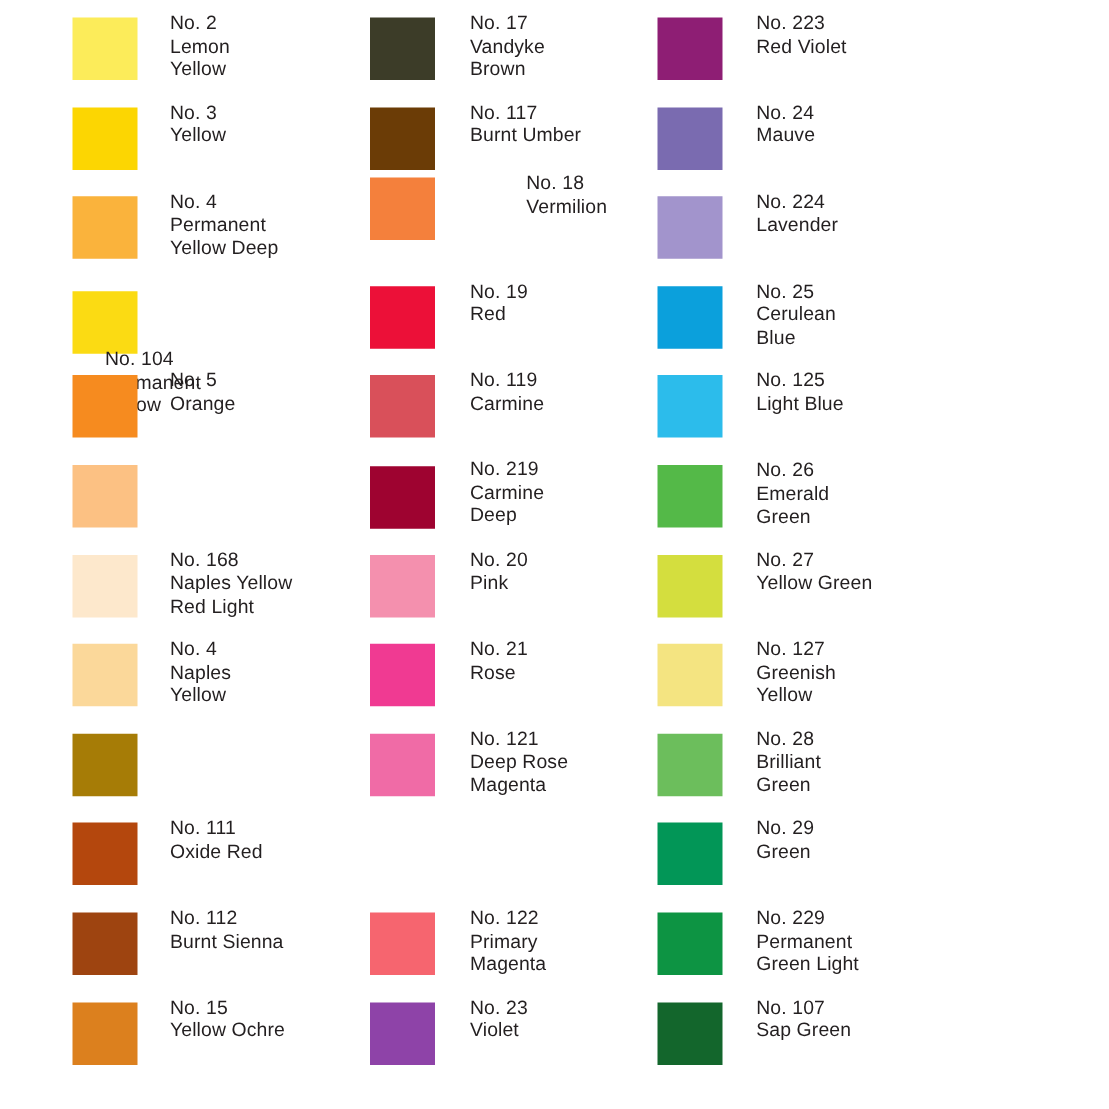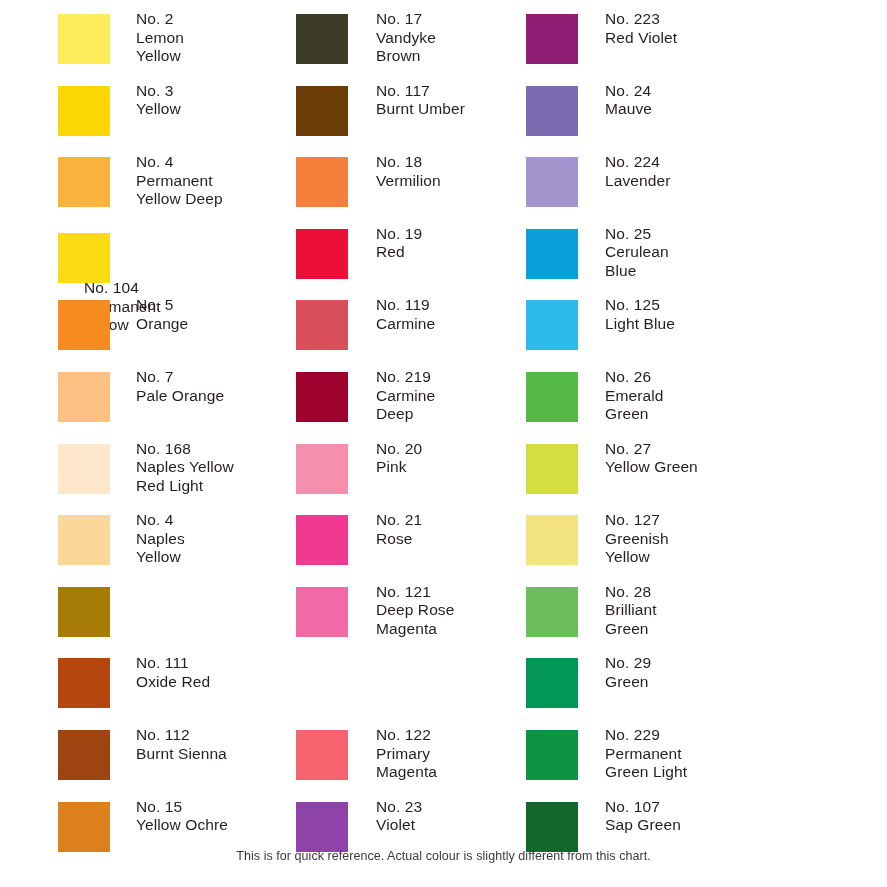--- a/index.html
+++ b/index.html
@@ -118,22 +118,20 @@
 Permanent
 Yellow</div>
         </div>
         <div class="swatch-row" style="top: 283.4px; width: 100%;">
           <div class="swatch-chip" style="background: rgb(246, 139, 31);"></div>
           <div class="swatch-label">No. 5
 Orange</div>
         </div>
         <div class="swatch-row" style="top: 355px; width: 100%;">
           <div class="swatch-chip" style="background: rgb(252, 193, 131);"></div>
-          <div class="swatch-label">No. 7
-Pale Orange</div>
         </div>
         <div class="swatch-row" style="top: 426.6px; width: 100%;">
           <div class="swatch-chip" style="background: rgb(253, 232, 204);"></div>
           <div class="swatch-label">No. 168
 Naples Yellow
 Red Light</div>
         </div>
         <div class="swatch-row" style="top: 498.2px; width: 100%;">
           <div class="swatch-chip" style="background: rgb(251, 216, 154);"></div>
           <div class="swatch-label">No. 4
@@ -164,36 +162,36 @@
           <div class="swatch-chip" style="background: rgb(60, 60, 40);"></div>
           <div class="swatch-label">No. 17
 Vandyke
 Brown</div>
         </div>
         <div class="swatch-row" style="top: 68.6px; width: 100%;">
           <div class="swatch-chip" style="background: rgb(107, 60, 6);"></div>
           <div class="swatch-label">No. 117
 Burnt Umber</div>
         </div>
-        <div class="swatch-row" style="top: 140px; width: 100%;">
+        <div class="swatch-row" style="top: 125px; width: 100%; gap: 45px;">
           <div class="swatch-chip" style="background: rgb(244, 128, 60);"></div>
           <div class="swatch-label">No. 18
 Vermilion</div>
         </div>
         <div class="swatch-row" style="top: 211.8px; width: 100%;">
           <div class="swatch-chip" style="background: rgb(236, 16, 56);"></div>
           <div class="swatch-label">No. 19
 Red</div>
         </div>
         <div class="swatch-row" style="top: 283.4px; width: 100%;">
           <div class="swatch-chip" style="background: rgb(217, 80, 90);"></div>
           <div class="swatch-label">No. 119
 Carmine</div>
         </div>
-        <div class="swatch-row" style="top: 355px; width: 100%;">
+        <div class="swatch-row" style="top: 334px; width: 100%; align-items: flex-end;">
           <div class="swatch-chip" style="background: rgb(158, 3, 48);"></div>
           <div class="swatch-label">No. 219
 Carmine
 Deep</div>
         </div>
         <div class="swatch-row" style="top: 426.6px; width: 100%;">
           <div class="swatch-chip" style="background: rgb(244, 144, 174);"></div>
           <div class="swatch-label">No. 20
 Pink</div>
         </div>
@@ -282,15 +280,14 @@
 Green Light</div>
         </div>
         <div class="swatch-row" style="top: 784.6px; width: 100%;">
           <div class="swatch-chip" style="background: rgb(19, 102, 44);"></div>
           <div class="swatch-label">No. 107
 Sap Green</div>
         </div>
       </div>
   </div>
 
-  <div id="footer-note">This is for quick reference.  Actual colour is slightly different from this chart.</div>
 
 </div>
 
 </body></html>

